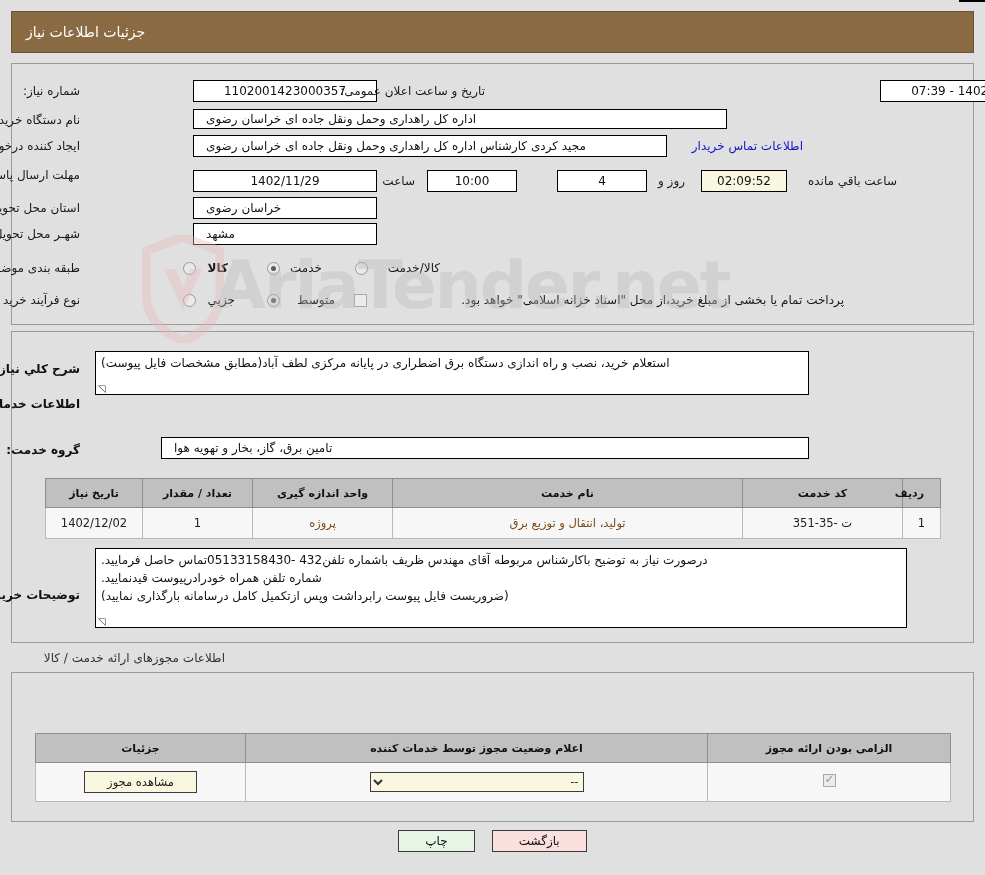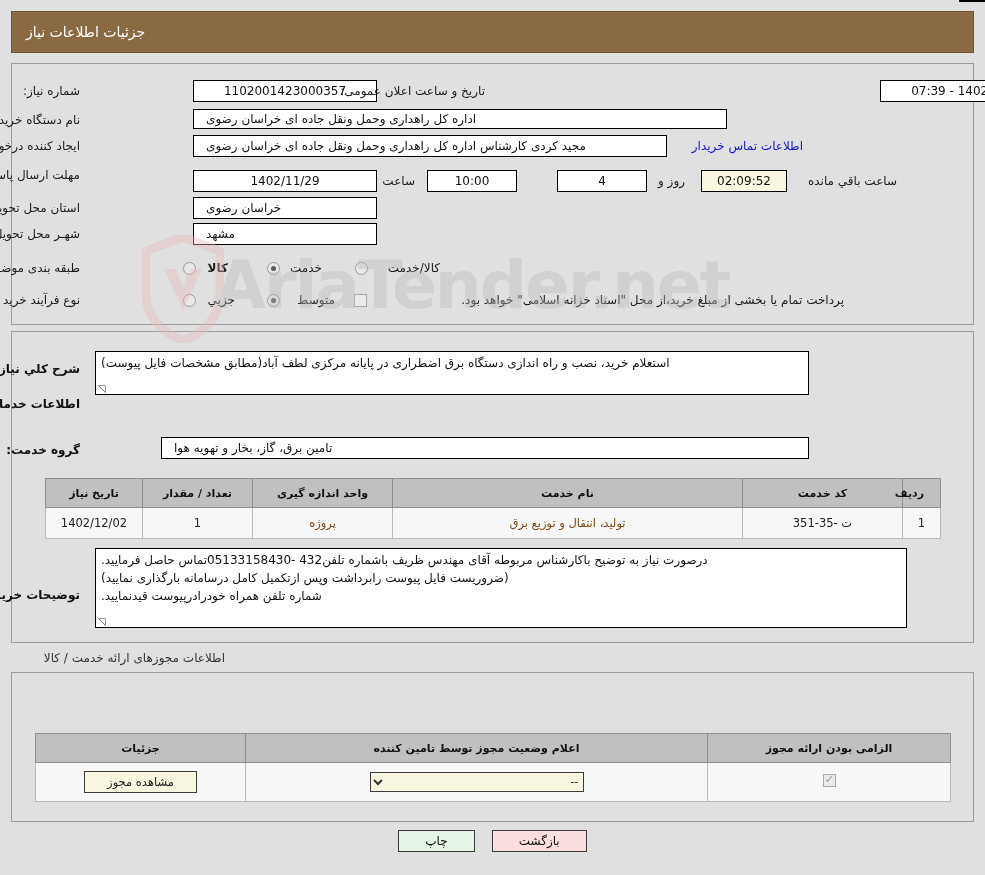--- a/index.html
+++ b/index.html
@@ -358,38 +358,38 @@
         <td>پروژه</td>
         <td class="dark">1</td>
         <td class="dark">1402/12/02</td>
       </tr>
     </tbody>
   </table>
 
   <div class="section-caption" style="right:905px; top:588px;">توضیحات خریدار:</div>
   <div class="ta" style="right:78px; top:548px; width:812px; height:80px;">
     <div>درصورت نیاز به توضیح باکارشناس مربوطه آقای مهندس ظریف باشماره تلفن432 -05133158430تماس حاصل فرمایید.</div>
+    <div>شماره تلفن همراه خودرادرپیوست قیدنمایید.</div>
     <div>(ضروریست فایل پیوست رابرداشت وپس ازتکمیل کامل درسامانه بارگذاری نمایید)</div>
-    <div>شماره تلفن همراه خودرادرپیوست قیدنمایید.</div>
     <span class="grip">◹</span>
   </div>
 
   <div class="plain-caption" style="right:760px; top:651px;">اطلاعات مجوزهای ارائه خدمت / کالا</div>
   <div class="panel" id="panel-perm"></div>
 
   <table class="grid" id="tbl-perm">
     <colgroup>
         <col style="width:243px">
         <col style="width:462px">
         <col style="width:210px">
       </colgroup>
     <thead>
       <tr>
         <th>الزامی بودن ارائه مجوز</th>
-        <th>اعلام وضعیت مجوز توسط تامین کننده</th>
+        <th>اعلام وضعیت مجوز توسط خدمات کننده</th>
         <th>جزئیات</th>
       </tr>
     </thead>
     <tbody>
       <tr>
         <td>
           <span style="position:relative;display:inline-block;width:13px;height:13px;">
             <span class="chk on" style="position:absolute;right:0;top:0;"></span>
           </span>
         </td>

